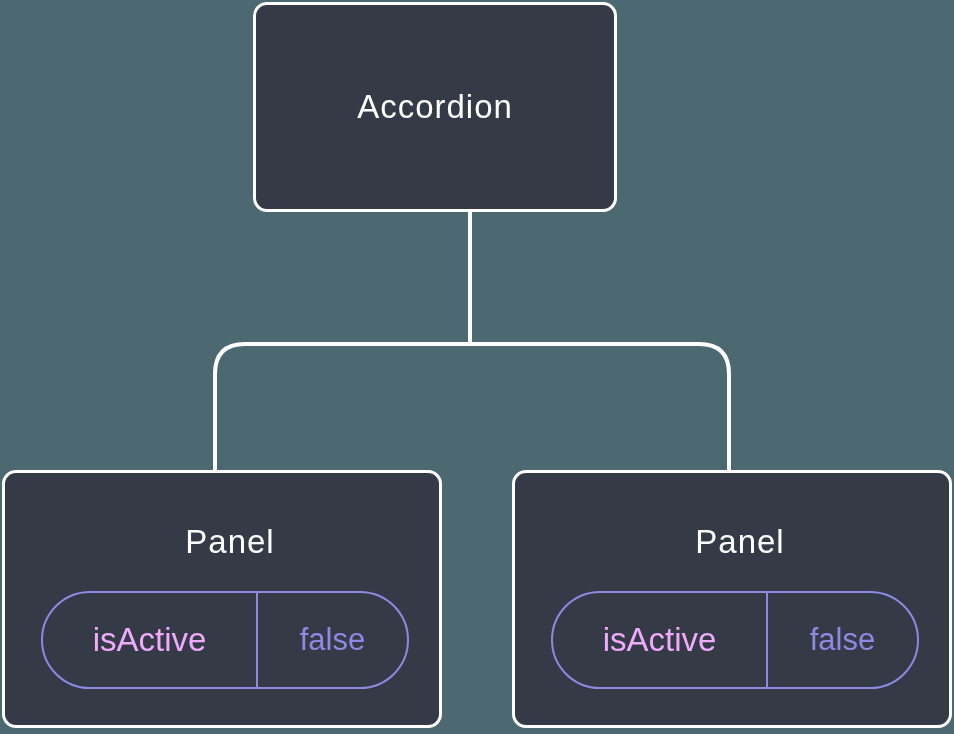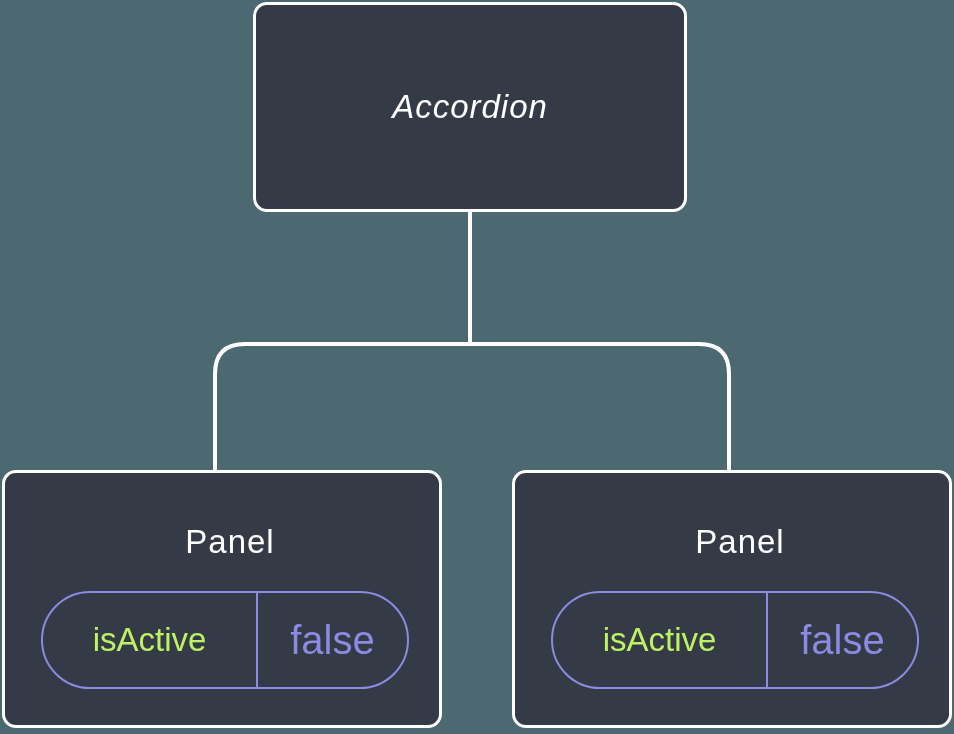--- a/index.html
+++ b/index.html
@@ -13,22 +13,22 @@
   .connector-svg { position: absolute; left: 0; top: 0; }
   .node {
     position: absolute;
     background: #343A46;
     border: 3px solid #FFFFFF;
     border-radius: 14px;
     box-sizing: border-box;
     color: #FFFFFF;
   }
   .root-node {
-    left: 253px; top: 2px; width: 434px; height: 210px;
-    display: flex; align-items: center; justify-content: center; font-style: italic;
+    left: 253px; top: 2px; width: 364px; height: 210px;
+    display: flex; align-items: center; justify-content: center;
   }
   .node-label {
     font-size: 33px; font-weight: 500; letter-spacing: 1px; color: #FFFFFF;
   }
   .panel-node { top: 470px; width: 440px; height: 258px; }
   .panel-0 { left: 2px; }
   .panel-1 { left: 512px; }
   .panel-label {
     position: absolute; top: 50px; left: 8px; width: 100%;
     text-align: center; font-size: 33px; font-weight: 500; letter-spacing: 1px;
@@ -39,26 +39,26 @@
     border: 2.5px solid #8C8AE2;
     border-radius: 49px;
     box-sizing: border-box;
     display: flex;
     overflow: hidden;
   }
   .prop-name {
     width: 213px;
     border-right: 2.5px solid #8C8AE2;
     display: flex; align-items: center; justify-content: center;
-    color: #bef264; font-size: 33px;
+    color: #f0abfc; font-size: 33px;
   }
   .prop-value {
     flex: 1;
     display: flex; align-items: center; justify-content: center;
-    color: #8C8AE2; font-size: 40px;
+    color: #8C8AE2; font-size: 31px;
   }
 </style>
 </head>
 <body>
 
 <svg class="connector-svg" width="954" height="734" viewBox="0 0 954 734">
   <path d="M470,210 L470,346" stroke="#FFFFFF" stroke-width="4" fill="none"></path>
   <path d="M215,472 L215,374 Q215,344 245,344 L699,344 Q729,344 729,374 L729,472" stroke="#FFFFFF" stroke-width="4" fill="none"></path>
 </svg>
 

